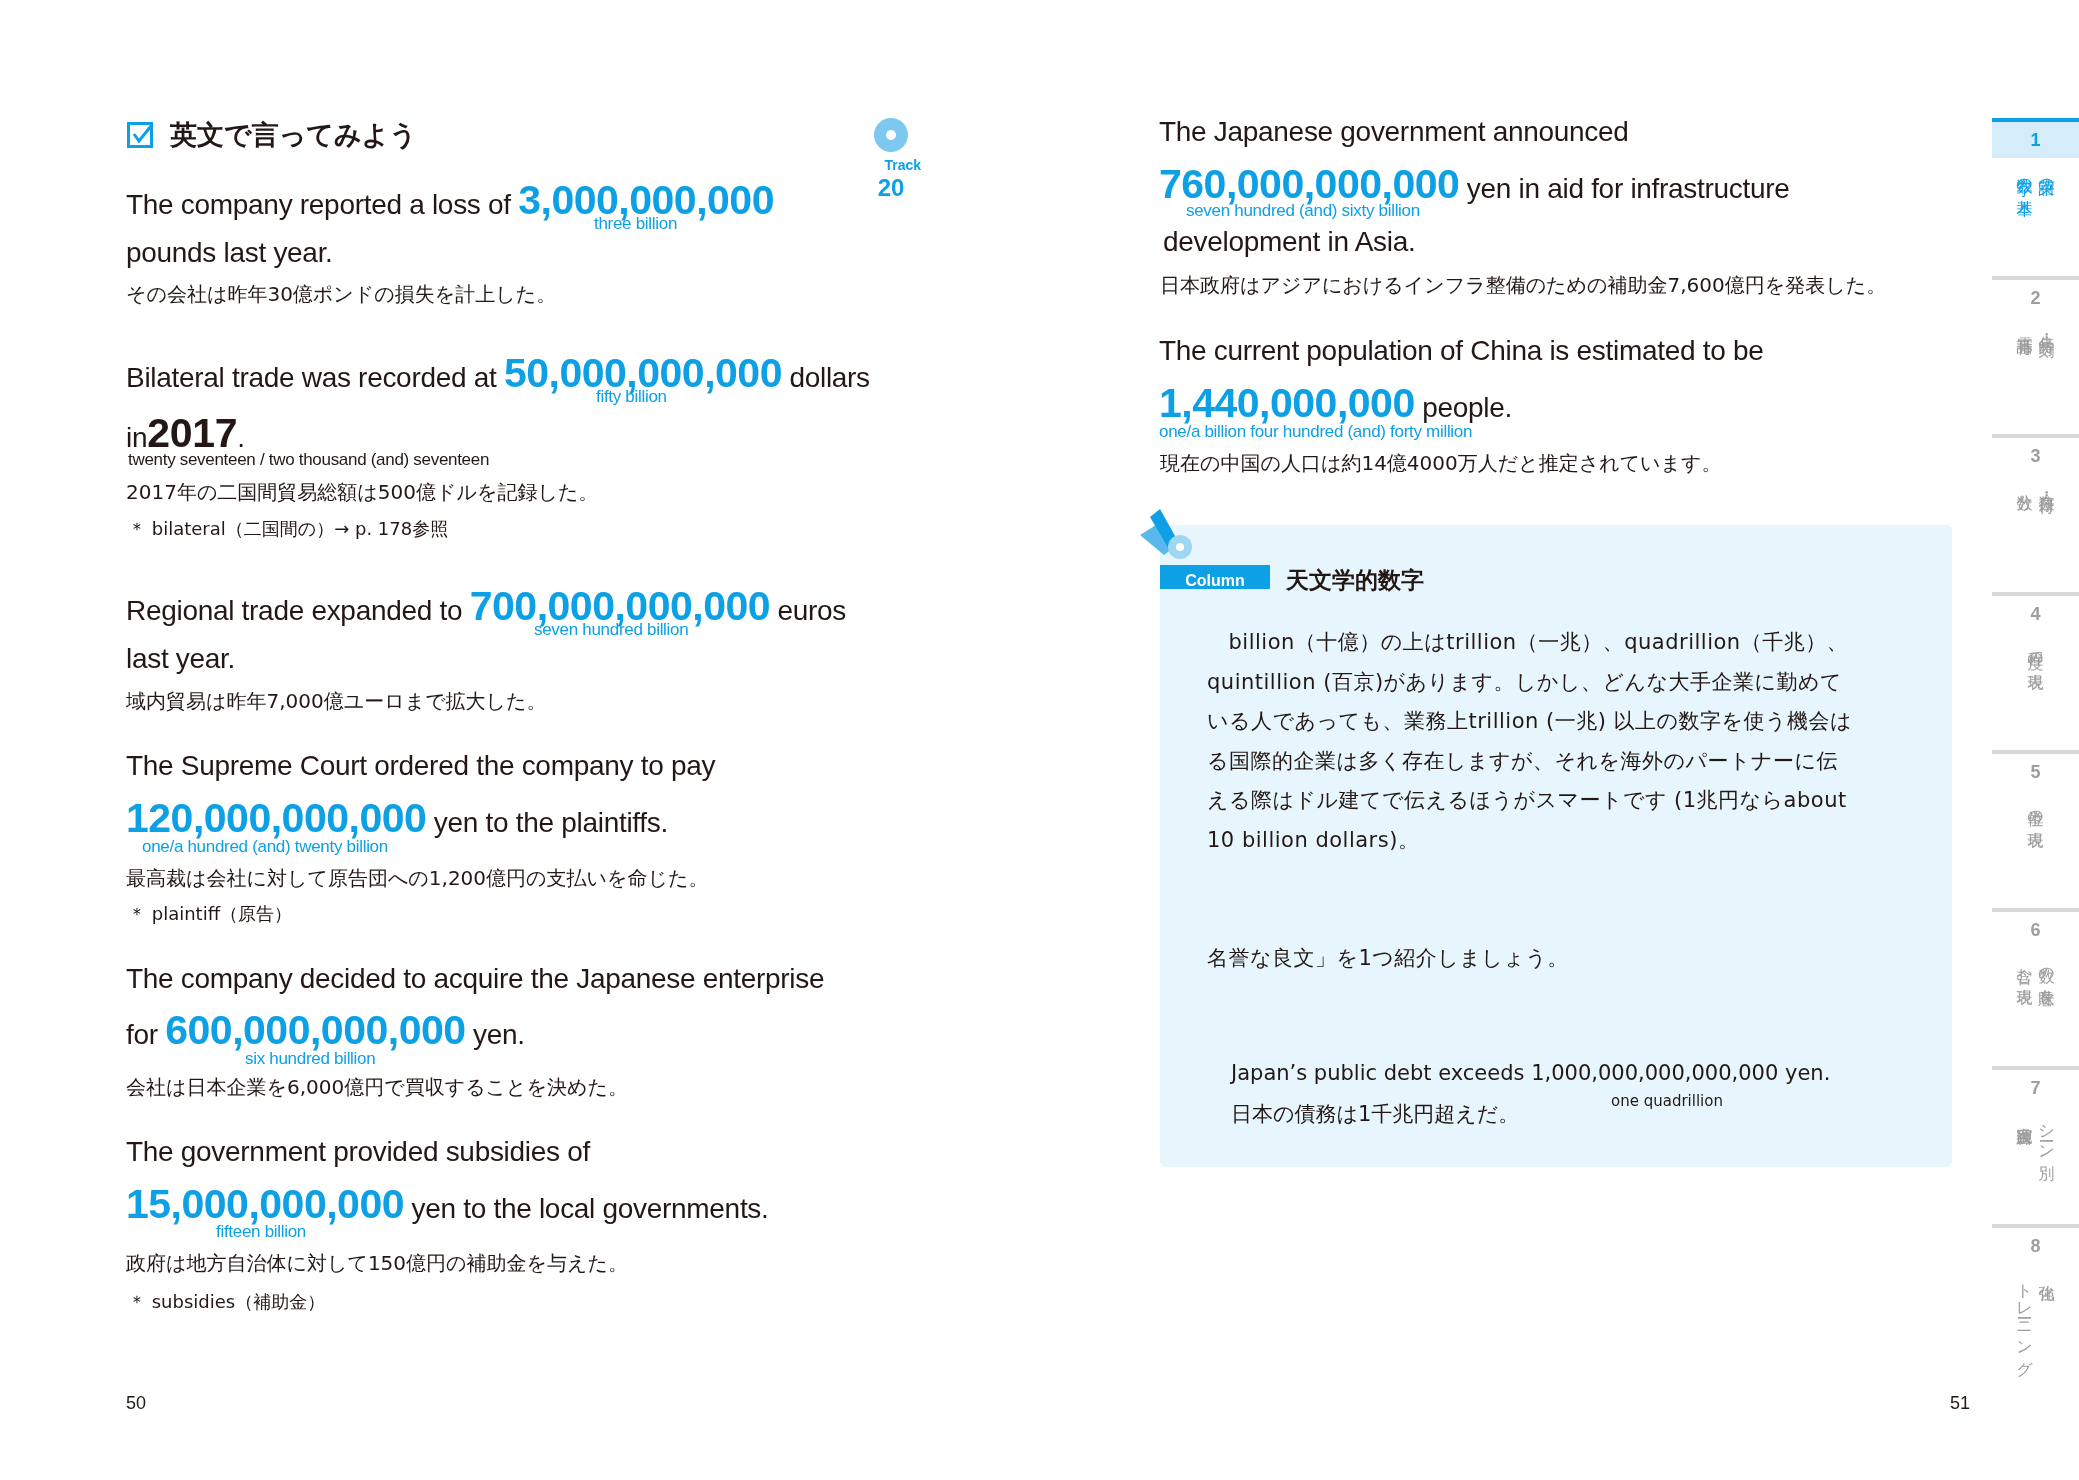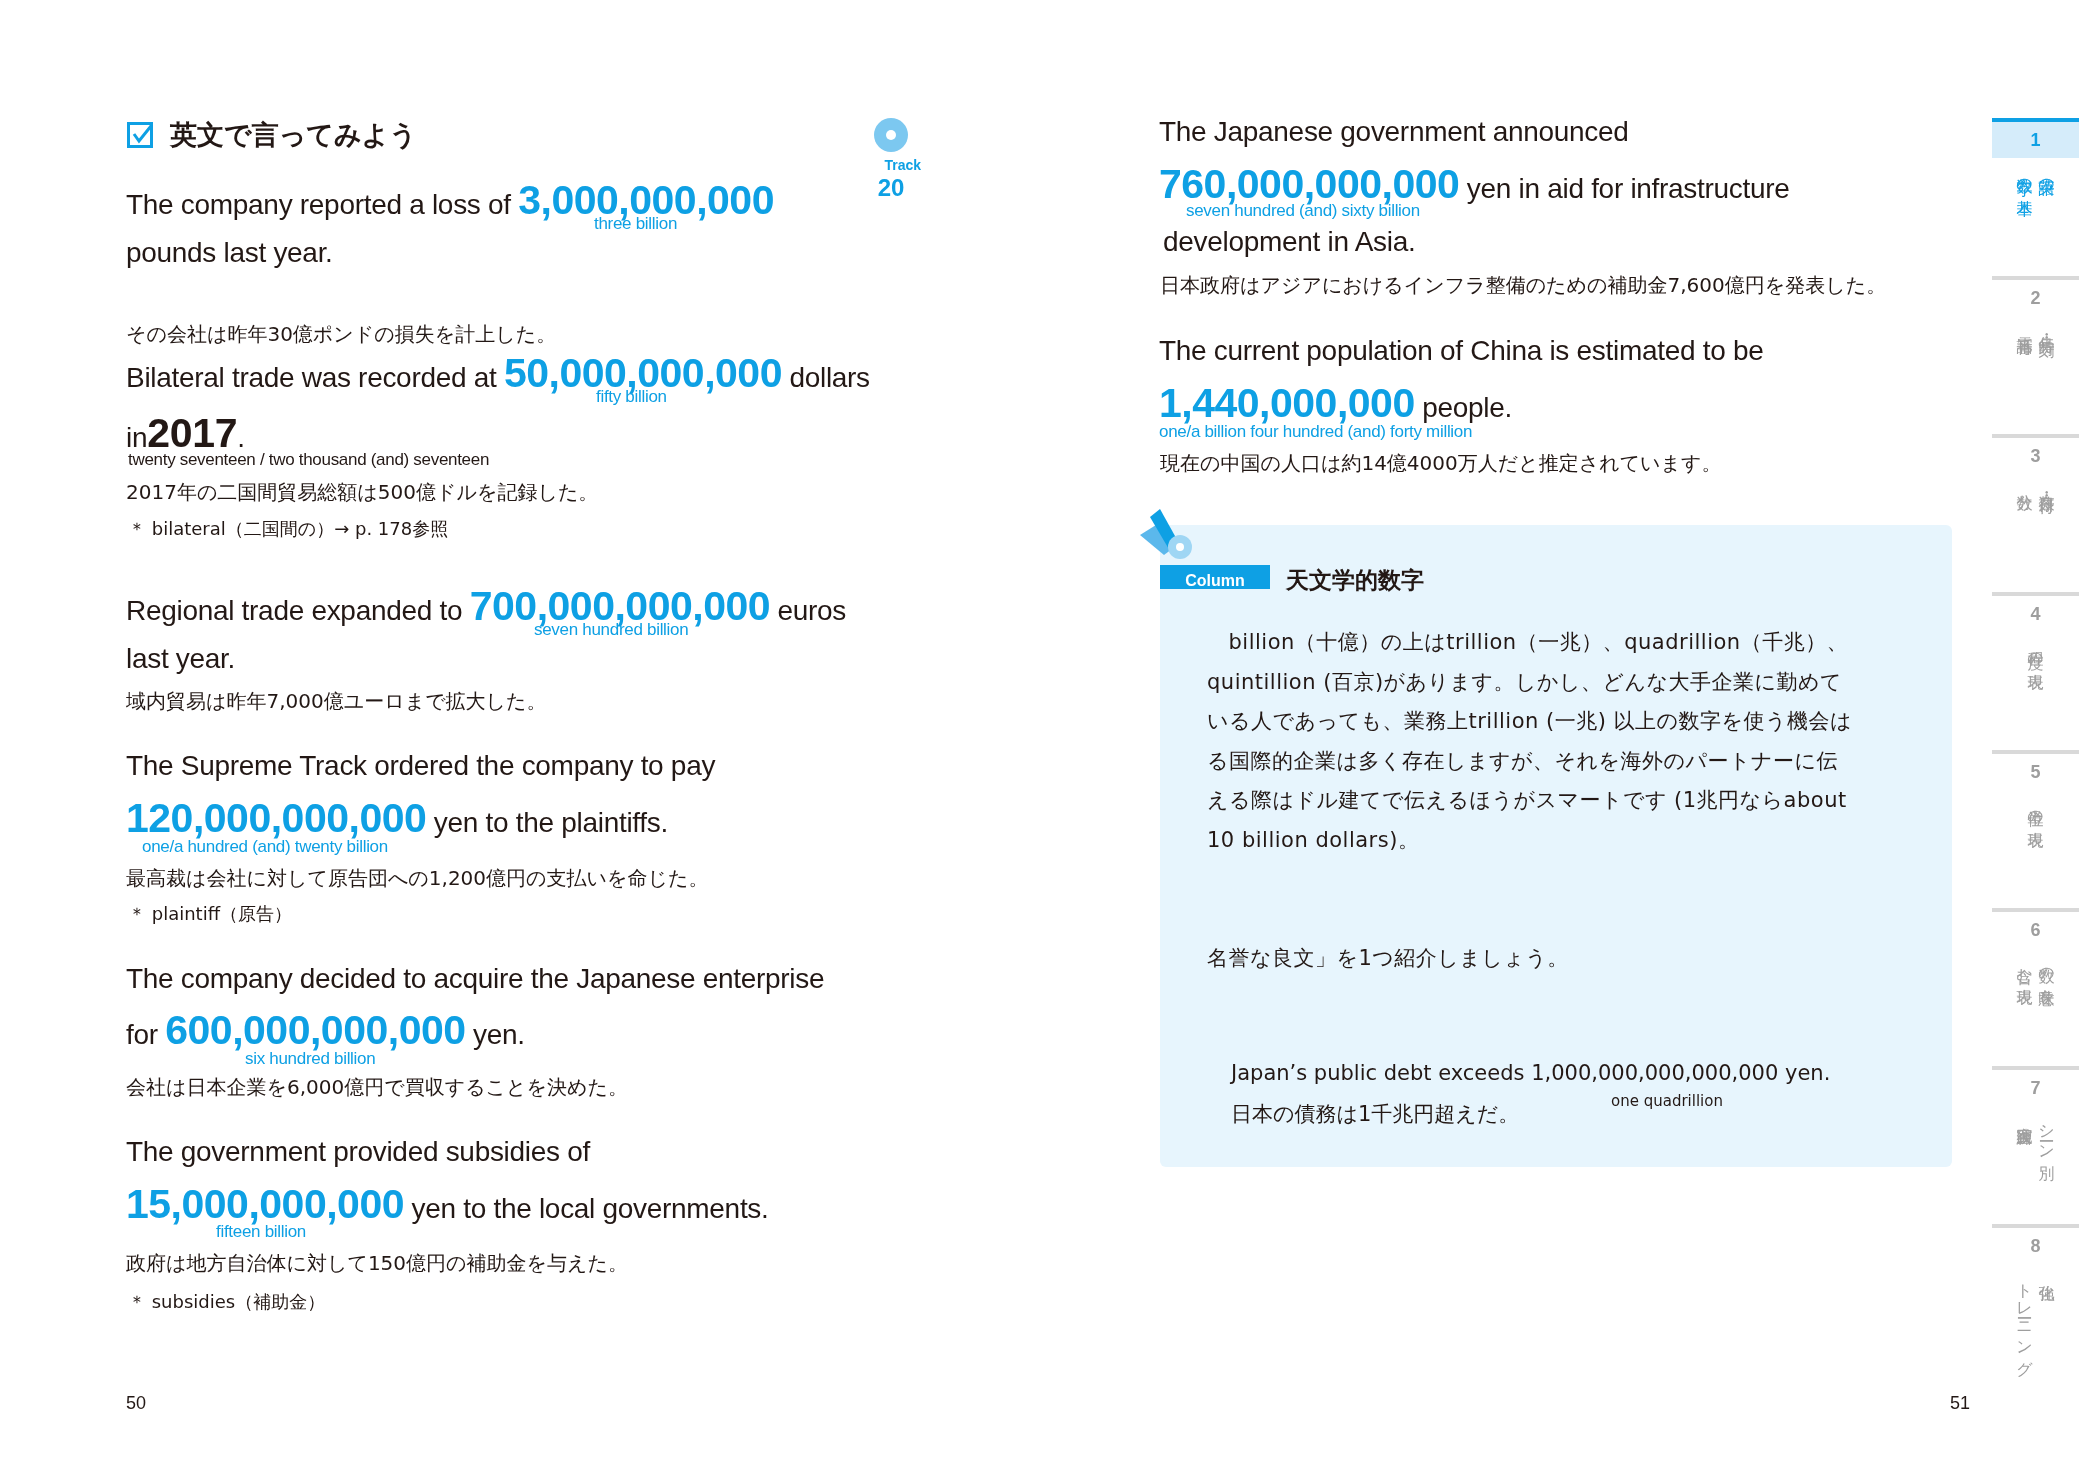--- a/index.html
+++ b/index.html
@@ -50,21 +50,21 @@
   <div class="abs track-label" style="left:861px; top:157px;">Track</div>
   <div class="abs track-num" style="left:861px; top:174px;">20</div>
 
   <div>
     <div class="abs en" style="left:126px; top:177px;">
       <span>The company reported a loss of</span>
       <span class="num">3,000,000,000</span>
     </div>
     <div class="abs read" style="left:594px; top:214px;">three billion</div>
     <div class="abs en" style="left:126px; top:237px;">pounds last year.</div>
-    <div class="abs ja" style="left:126px; top:281px;margin-top:40px;">その会社は昨年30億ポンドの損失を計上した。</div>
+    <div class="abs ja" style="left:126px; top:281px;">その会社は昨年30億ポンドの損失を計上した。</div>
   </div>
 
   <div>
     <div class="abs en" style="left:126px; top:350px;">
       <span>Bilateral trade was recorded at</span>
       <span class="num">50,000,000,000</span>
       <span>dollars</span>
     </div>
     <div class="abs read" style="left:596px; top:387px;">fifty billion</div>
     <div class="abs en" style="left:126px; top:410px;">
@@ -80,21 +80,21 @@
       <span>Regional trade expanded to</span>
       <span class="num">700,000,000,000</span>
       <span>euros</span>
     </div>
     <div class="abs read" style="left:534px; top:620px;">seven hundred billion</div>
     <div class="abs en" style="left:126px; top:643px;">last year.</div>
     <div class="abs ja" style="left:126px; top:688px;">域内貿易は昨年7,000億ユーロまで拡大した。</div>
   </div>
 
   <div>
-    <div class="abs en" style="left:126px; top:750px;">The Supreme Track ordered the company to pay</div>
+    <div class="abs en" style="left:126px; top:750px;">The Supreme Court ordered the company to pay</div>
     <div class="abs en" style="left:126px; top:795px;">
       <span class="num">120,000,000,000</span>
       <span>yen to the plaintiffs.</span>
     </div>
     <div class="abs read" style="left:142px; top:837px;">one/a hundred (and) twenty billion</div>
     <div class="abs ja" style="left:126px; top:865px;">最高裁は会社に対して原告団への1,200億円の支払いを命じた。</div>
     <div class="abs note" style="left:128px; top:902px;">＊ plaintiff（原告）</div>
   </div>
 
   <div>

